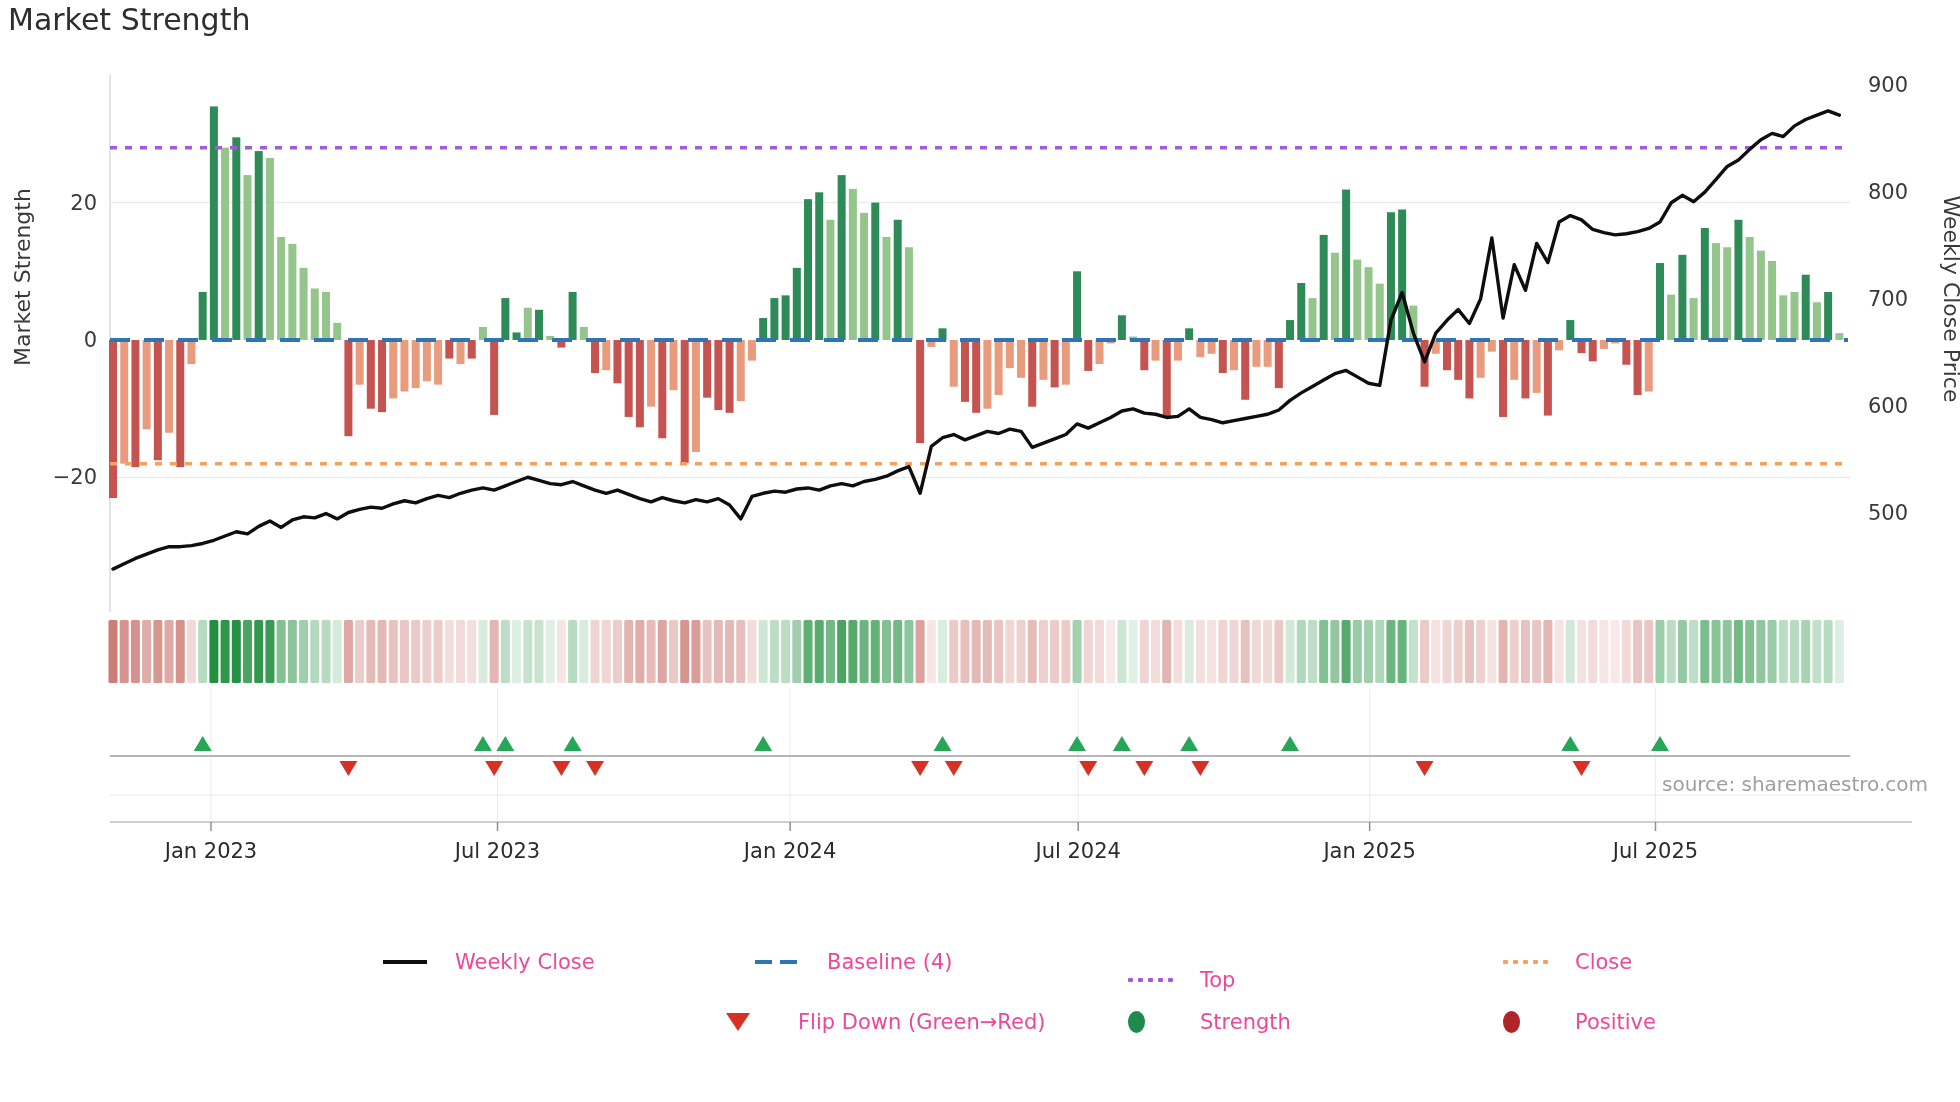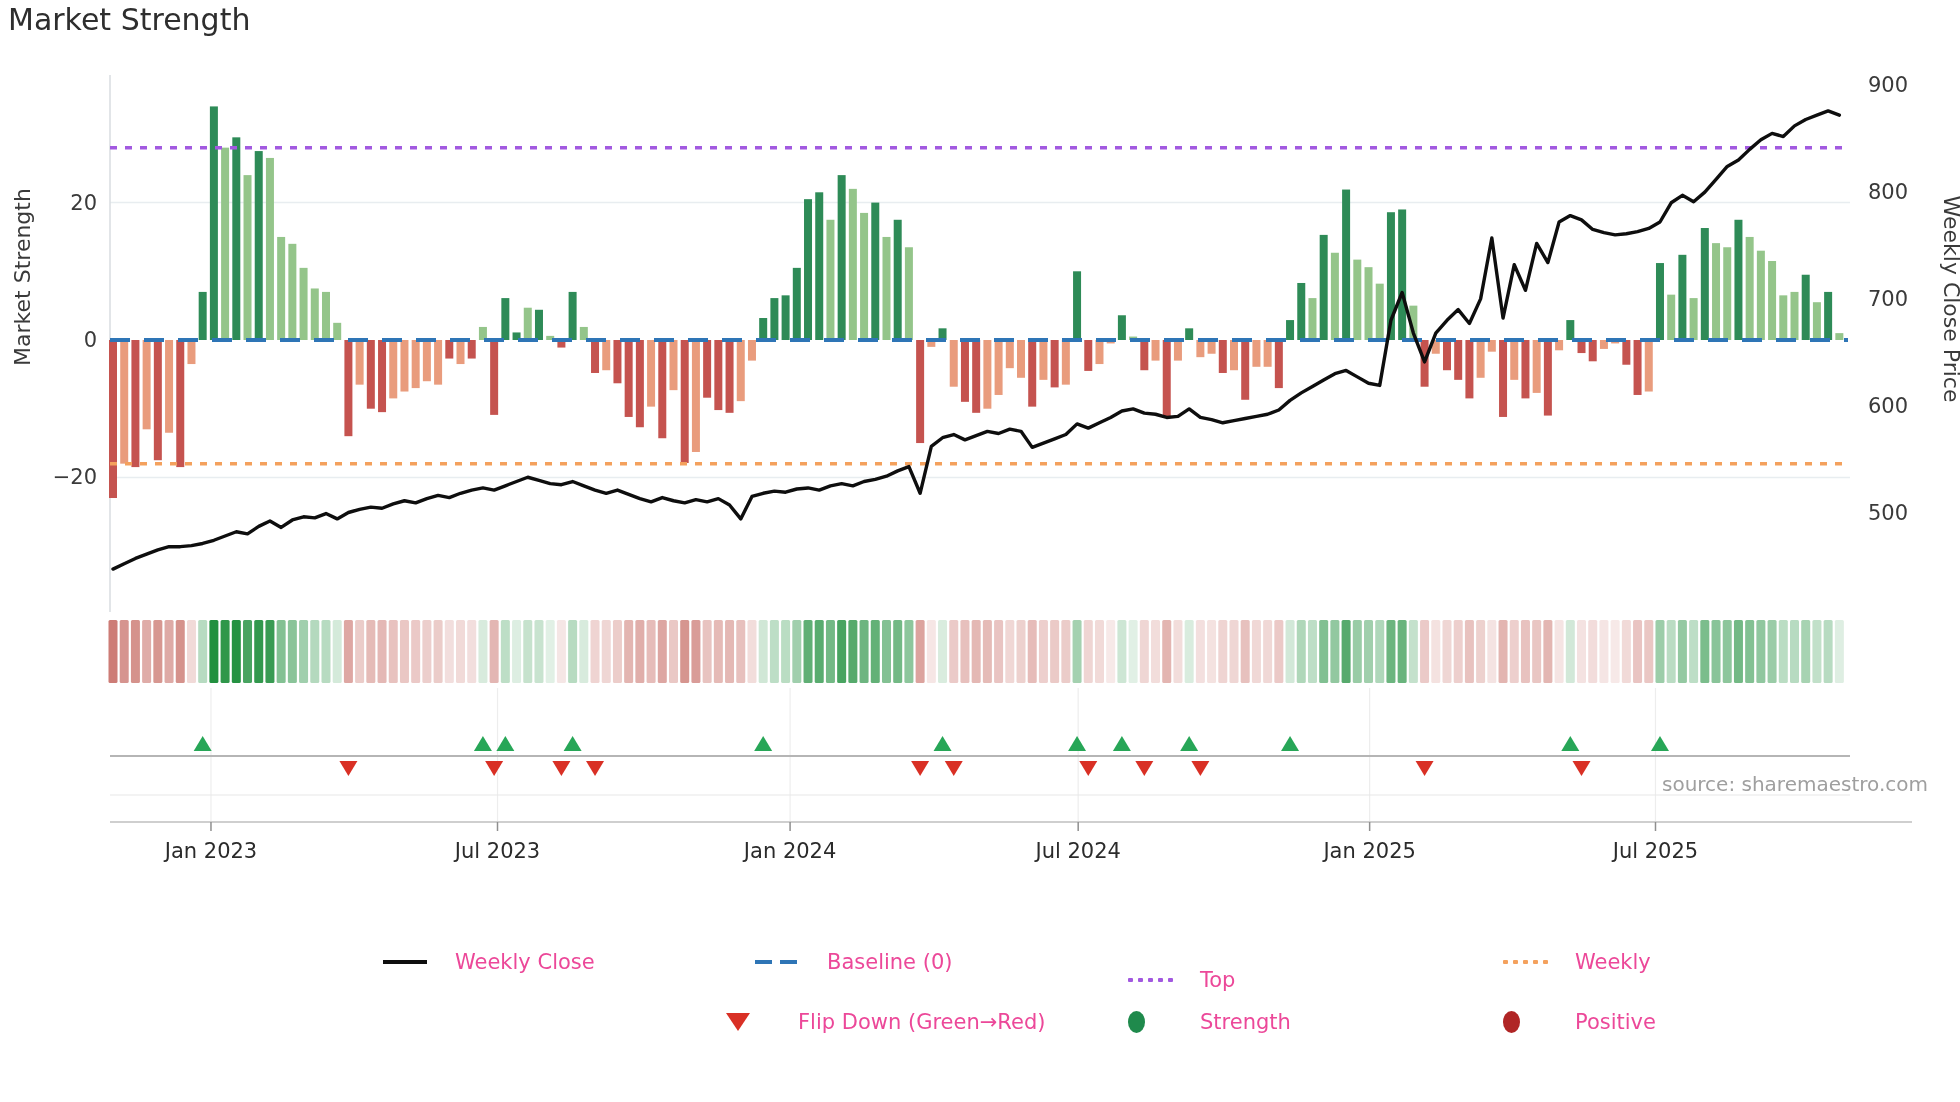--- a/index.html
+++ b/index.html
@@ -404,41 +404,41 @@
     <span class="sym">
         <span class="line-swatch"></span>
       </span>
     <span class="lbl">Weekly Close</span>
   </div>
   <div class="legend-item" style="left:755px;top:946px">
     <span class="sym">
         <span class="dash-swatch"></span>
         <span class="dash-swatch last"></span>
       </span>
-    <span class="lbl">Baseline (0)</span>
+    <span class="lbl">Baseline (4)</span>
   </div>
   <div class="legend-item" style="left:1128px;top:964px">
     <span class="sym">
       <span class="dot" style="background:#a259e0"></span>
         <span class="dot" style="background:#a259e0"></span>
         <span class="dot" style="background:#a259e0"></span>
         <span class="dot" style="background:#a259e0"></span>
         <span class="dot" style="background:#a259e0"></span>
     </span>
     <span class="lbl">Top</span>
   </div>
   <div class="legend-item" style="left:1503px;top:946px">
     <span class="sym">
       <span class="dot" style="background:#f4a15d"></span>
         <span class="dot" style="background:#f4a15d"></span>
         <span class="dot" style="background:#f4a15d"></span>
         <span class="dot" style="background:#f4a15d"></span>
         <span class="dot" style="background:#f4a15d"></span>
     </span>
-    <span class="lbl">Weekly</span>
+    <span class="lbl">Close</span>
   </div>
 
   <div class="legend-item" style="left:726px;top:1006px">
     <span class="sym">
         <span class="tri-down"></span>
       </span>
     <span class="lbl">Flip Down (Green→Red)</span>
   </div>
   <div class="legend-item" style="left:1128px;top:1006px">
     <span class="sym">

